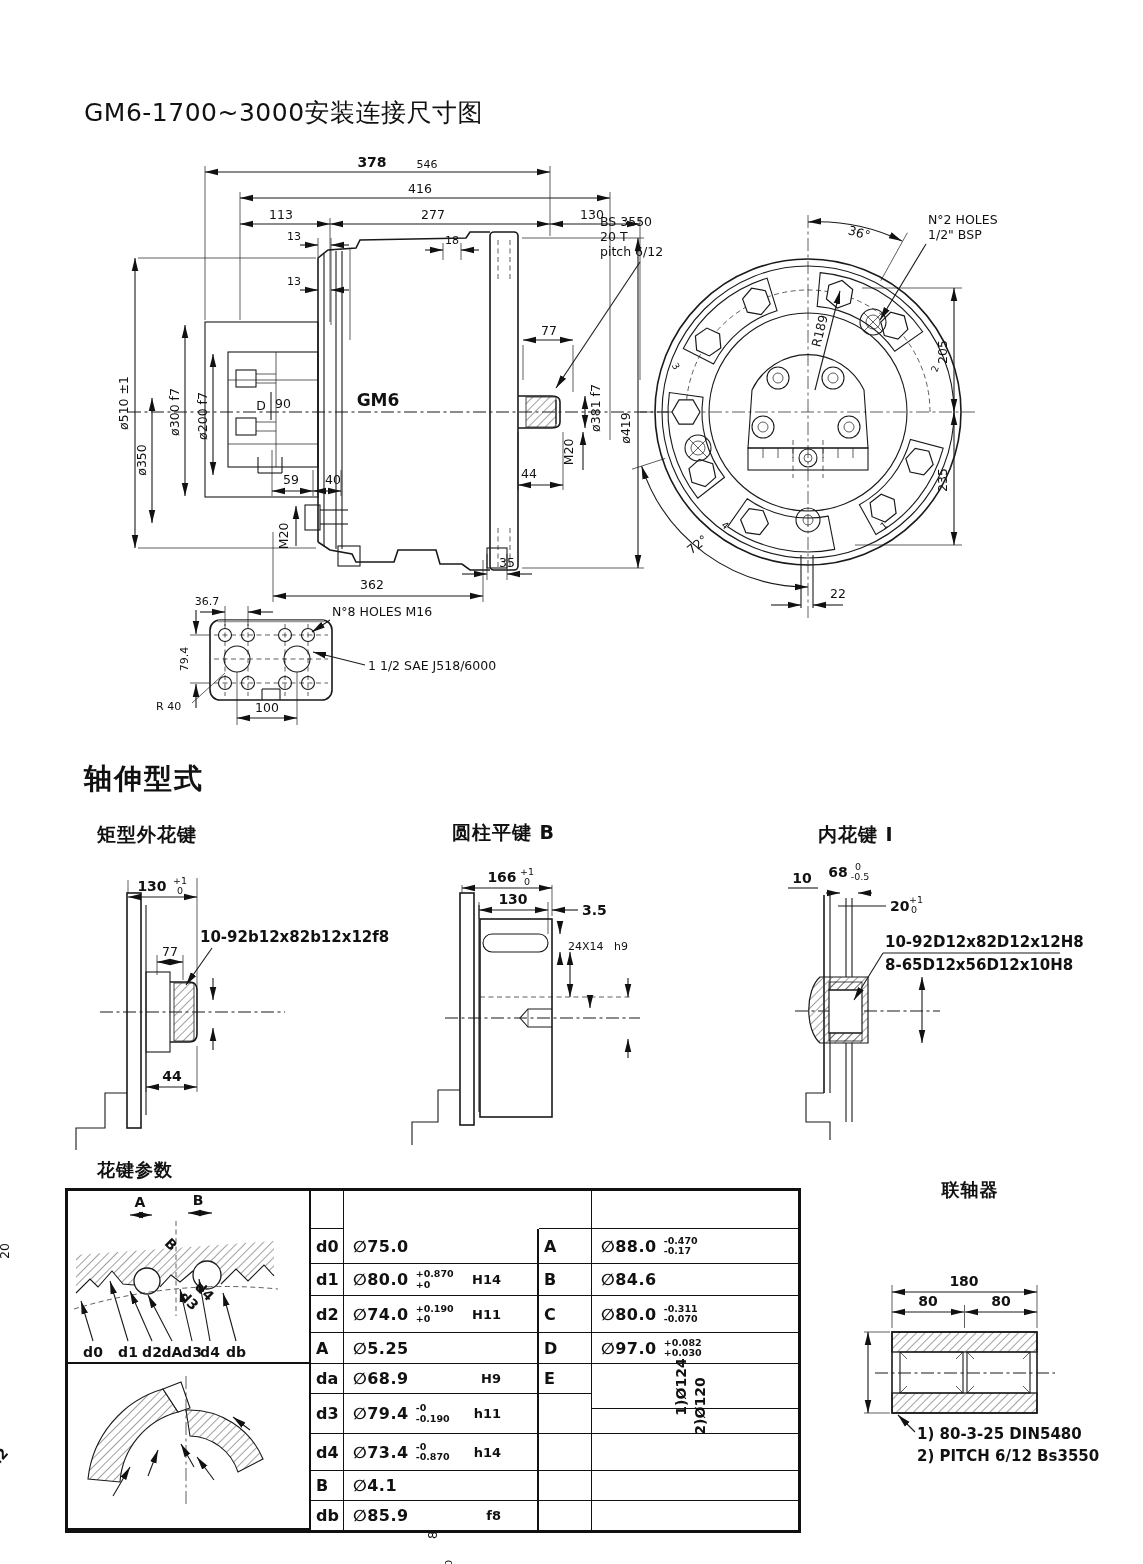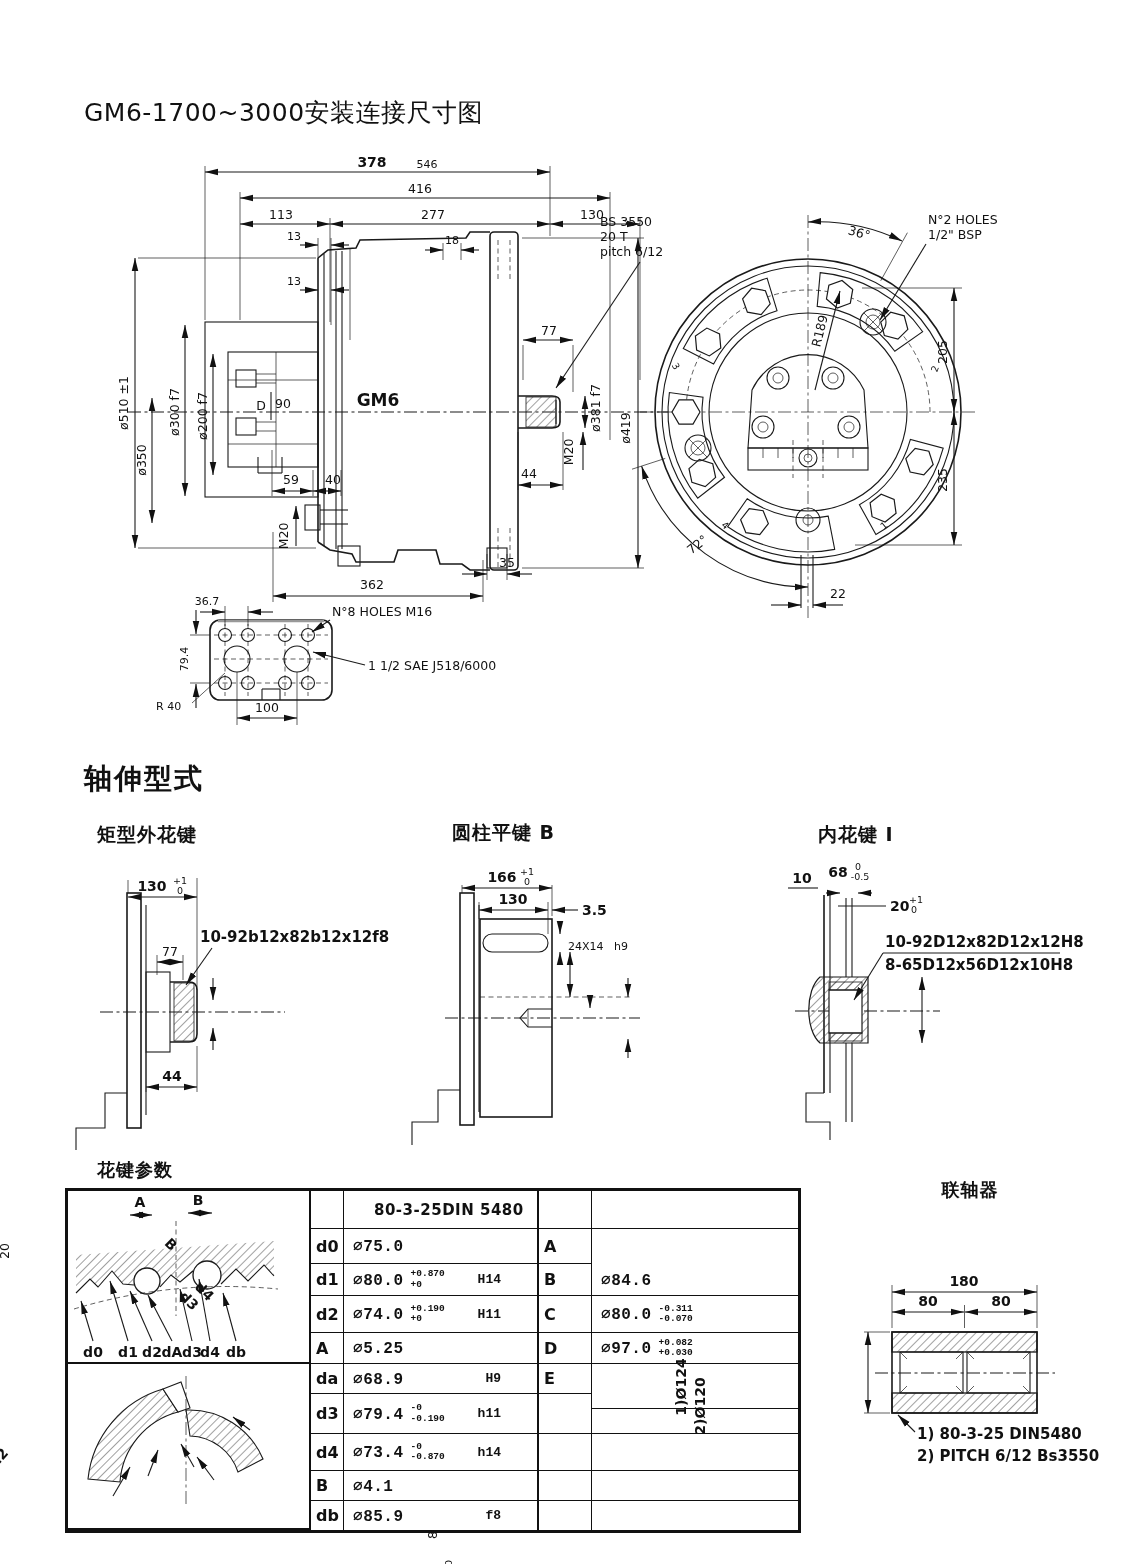--- a/index.html
+++ b/index.html
@@ -27,21 +27,21 @@
   .gray{stroke:#999;stroke-width:2.5;}
   
   .ptable{position:absolute;left:65px;top:1188px;width:736px;height:345px;border:3px solid #111;
           display:grid;grid-template-columns:243px 33px 195px 53px 1fr;
           grid-template-rows:38px 35px 32px 37px 31px 30px 40px 37px 30px 1fr;box-sizing:border-box;background:#fff;}
   .tc{border-right:1.6px solid #111;border-bottom:1.8px solid #111;display:flex;align-items:center;overflow:hidden;}
   .thickR{border-right:2.6px solid #111;}
   .noR{border-right:none;}
   .noB{border-bottom:none;}
   .pcell{justify-content:flex-start;padding-left:5px;font-size:16px;font-weight:bold;}
-  .vcell{justify-content:flex-start;padding-left:9px;font-family:Liberation Mono, monospace;}
+  .vcell{justify-content:flex-start;padding-left:9px;}
   .vnum{font-size:16px;font-weight:bold;letter-spacing:.5px;}
   .tol{display:flex;flex-direction:column;font-size:9.5px;font-weight:bold;line-height:1.1;margin-left:7px;}
   .fit{font-size:13px;font-weight:bold;margin-left:auto;margin-right:36px;}
   .hdrtxt{font-size:15px;font-weight:bold;padding-left:30px;letter-spacing:.5px;}
   .diagcell{border-right:2.6px solid #111;border-bottom:2px solid #111;}
 </style>
 </head>
 <body>
 
 <div class="abs h-title" style="left:84px;top:96px;">GM6-1700~3000安装连接尺寸图</div>
@@ -485,34 +485,40 @@
       <line class="ln de" x1="182" y1="66" x2="165" y2="53"></line>
       <text class="t14" transform="rotate(-48 38 144)">d1</text>
       <text class="t14" transform="rotate(-48 76 122)">d2</text>
       <text class="t14" transform="rotate(45 131 112)">d3</text>
       <text class="t14" transform="rotate(45 150 126)">d4</text>
       <text class="t14" transform="rotate(45 190 62)">B</text>
     </svg>
   </div>
 
   <div class="tc" style="grid-column:2;grid-row:1;"></div>
-  <div class="tc thickR hdrtxt" style="grid-column:3;grid-row:1;">80-3-25DIN 5480</div>
   <div class="tc" style="grid-column:4;grid-row:1;"></div>
   <div class="tc noR" style="grid-column:5;grid-row:1;"></div>
 
   <div class="tc pcell" style="grid-column:2;grid-row:2;">d0</div>
   <div class="tc thickR vcell" style="grid-column:3;grid-row:2;">
       <span class="vnum">∅75.0</span>
       <span class="tol">
         <span></span>
         <span></span>
       </span>
       <span class="fit"></span>
     </div>
   <div class="tc pcell" style="grid-column:4;grid-row:2;">A</div>
+  <div class="tc noR vcell" style="grid-column:5;grid-row:2;">
+      <span class="vnum">∅88.0</span>
+      <span class="tol">
+        <span>-0.470</span>
+        <span>-0.17</span>
+      </span>
+    </div>
 
   <div class="tc pcell" style="grid-column:2;grid-row:3;">d1</div>
   <div class="tc thickR vcell" style="grid-column:3;grid-row:3;">
       <span class="vnum">∅80.0</span>
       <span class="tol">
         <span>+0.870</span>
         <span>+0</span>
       </span>
       <span class="fit">H14</span>
     </div>

